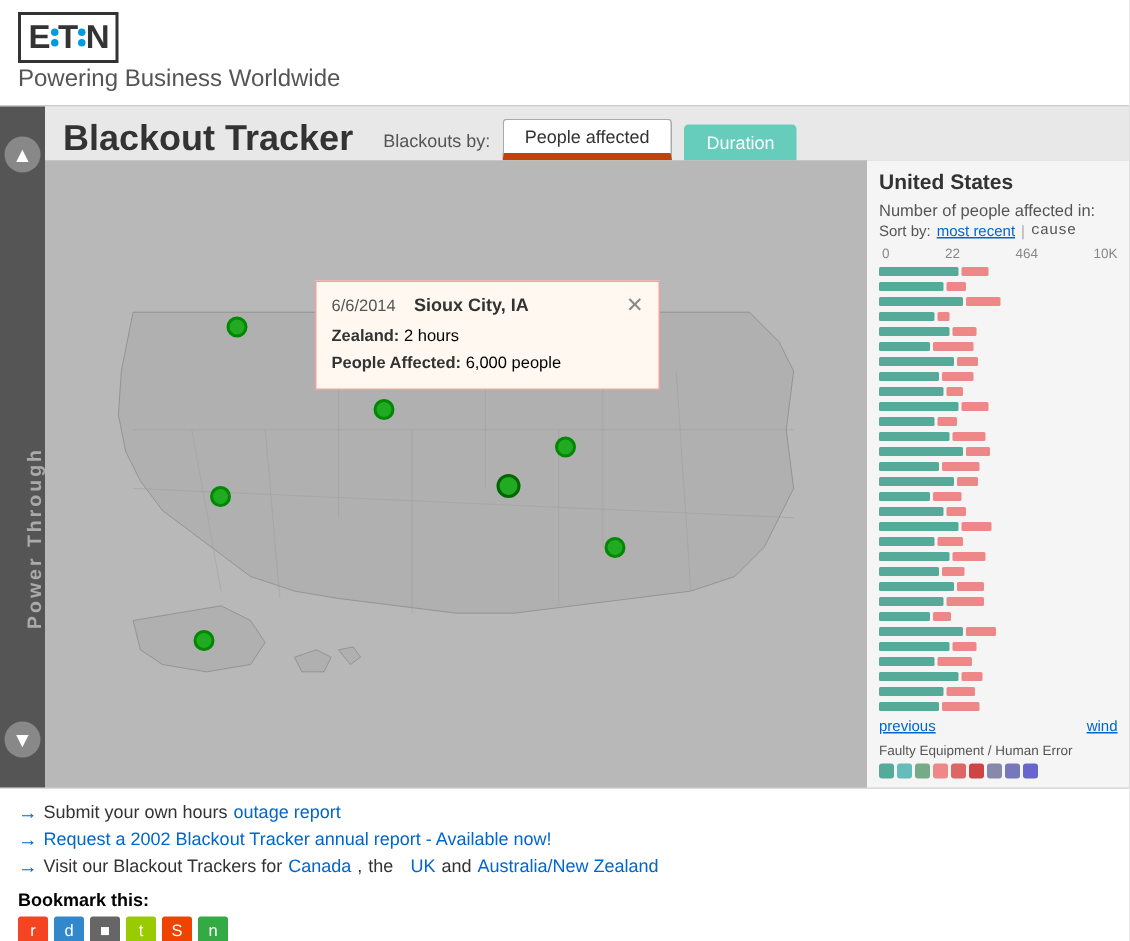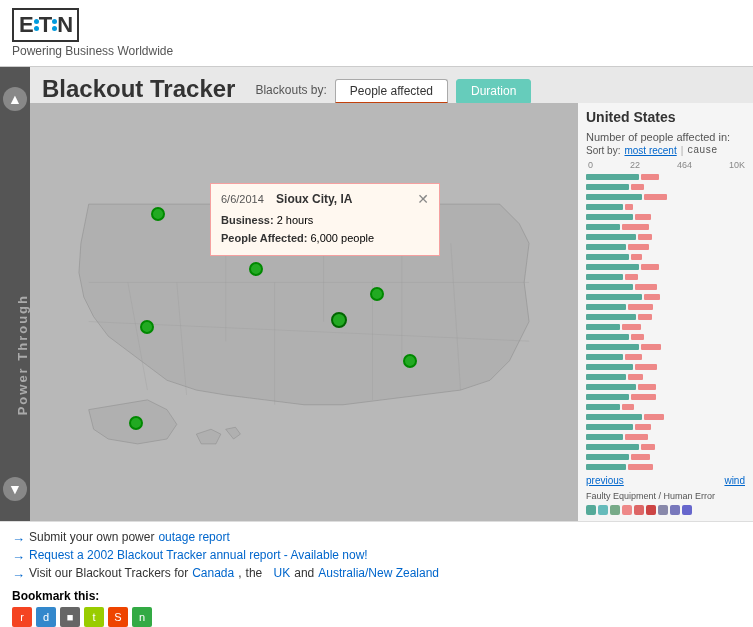--- a/index.html
+++ b/index.html
@@ -6,21 +6,21 @@
     body { font-family: Arial, sans-serif; font-size: 12px; background: #fff; width: 753px; }
 
     
     #header {
       background: #fff;
       border-bottom: 1px solid #ccc;
       padding: 8px 12px;
       display: flex;
       align-items: center;
     }
-    #logo-sub { font-size: 12px; color: #555; margin-top: 2px; }
+    #logo-sub { font-size: 16px; color: #555; margin-top: 2px; }
 
     
     #main-container {
       display: flex;
       background: #d0d0d0;
       position: relative;
     }
 
     
     .side-nav {
@@ -89,21 +89,21 @@
     .tab-btn {
       padding: 4px 14px;
       border: 1px solid #aaa;
       background: #e0e0e0;
       font-size: 12px;
       cursor: pointer;
       border-radius: 3px 3px 0 0;
     }
     .tab-btn.active-people {
       background: #fff;
-      border-bottom: 1px solid #c2410c;
+      border-bottom: 5px solid #c2410c;
       color: #333;
     }
     .tab-btn.active-duration {
       background: #6cb;
       color: #fff;
       border-color: #6cb;
     }
 
     
     #map-chart-row {
@@ -424,21 +424,21 @@
           <div id="popup-header">
             <div>
               <span id="popup-date">6/6/2014</span>
               &nbsp;&nbsp;
               <span id="popup-city">Sioux City, IA</span>
             </div>
             <span id="popup-close">✕</span>
           </div>
           <div id="popup-content">
             <div>
-              <strong>Business:</strong>
+              <strong>Zealand:</strong>
               <span>2 hours</span>
             </div>
             <div>
               <strong>People Affected:</strong>
               <span>6,000 people</span>
             </div>
           </div>
         </div>
 
       </div>
@@ -639,21 +639,21 @@
 
     </div>
 
   </div>
 
 </div>
 
 <div id="footer">
   <div class="footer-link-row">
     <span class="arrow-icon">→</span>
-    <span>Submit your own power </span>
+    <span>Submit your own hours </span>
     <a class="footer-link">outage report</a>
   </div>
   <div class="footer-link-row">
     <span class="arrow-icon">→</span>
     <a class="footer-link">Request a 2002 Blackout Tracker annual report - Available now!</a>
   </div>
   <div class="footer-link-row">
     <span class="arrow-icon">→</span>
     <span>Visit our Blackout Trackers for </span>
     <a class="footer-link">Canada</a>

